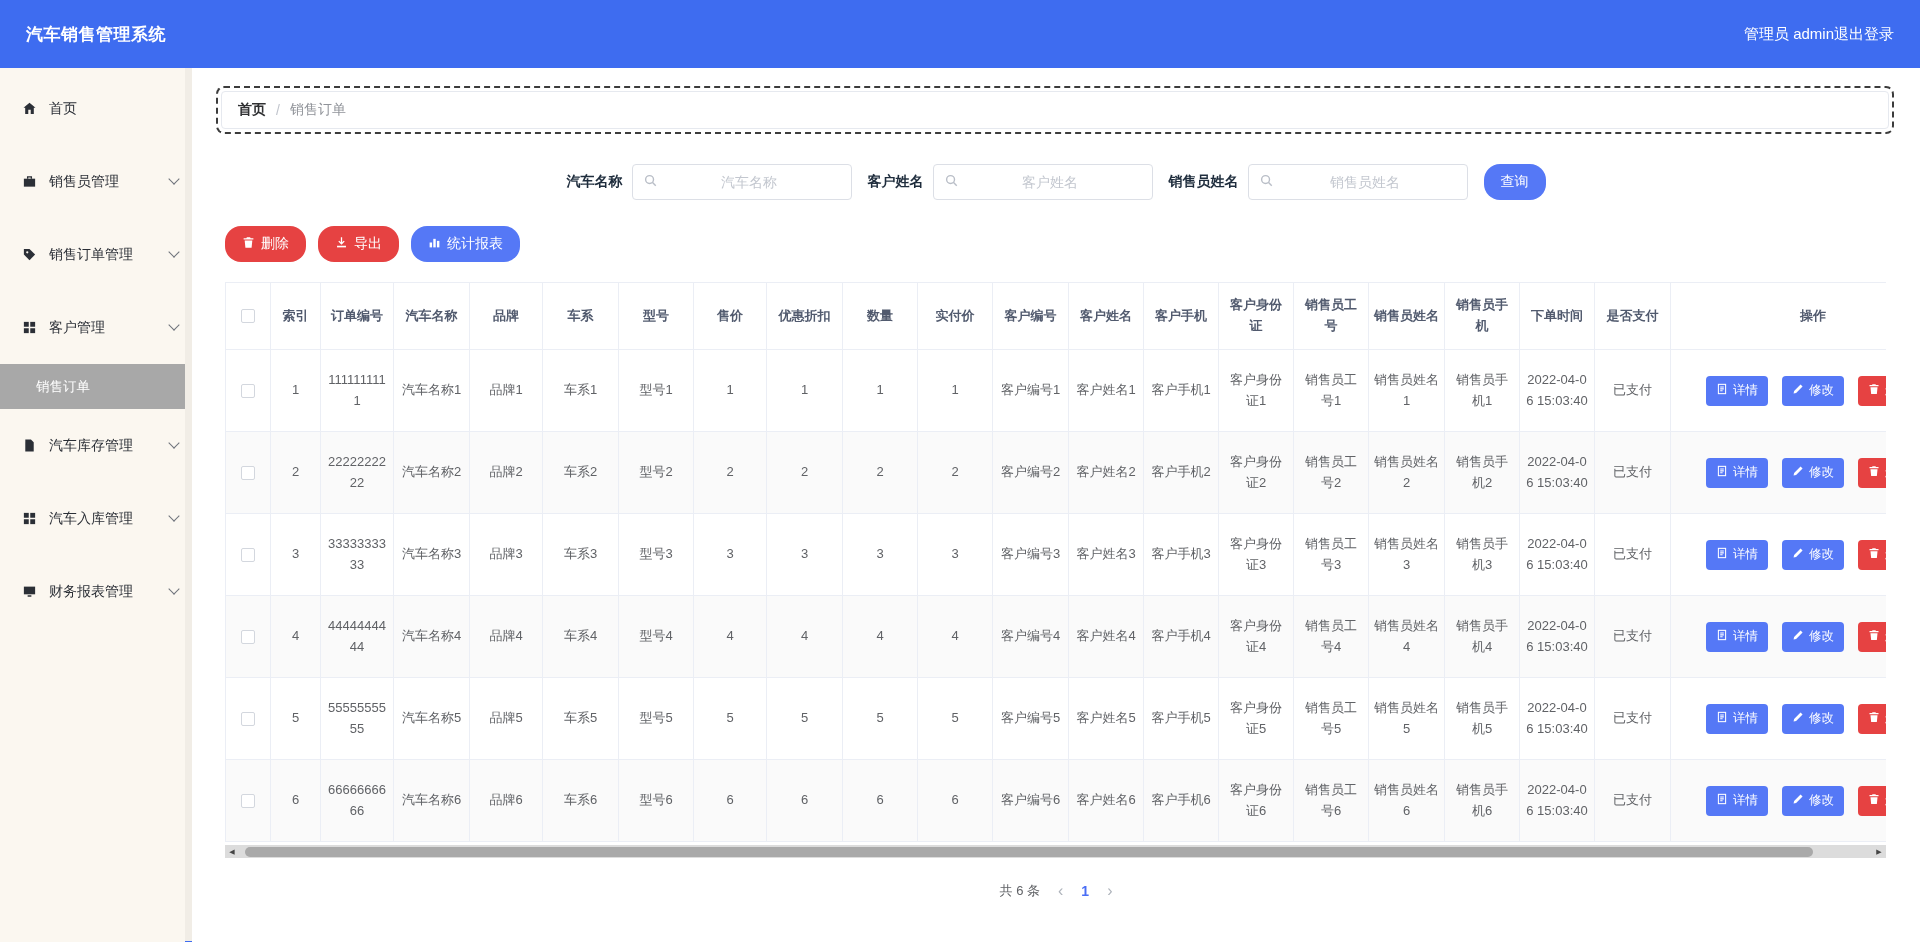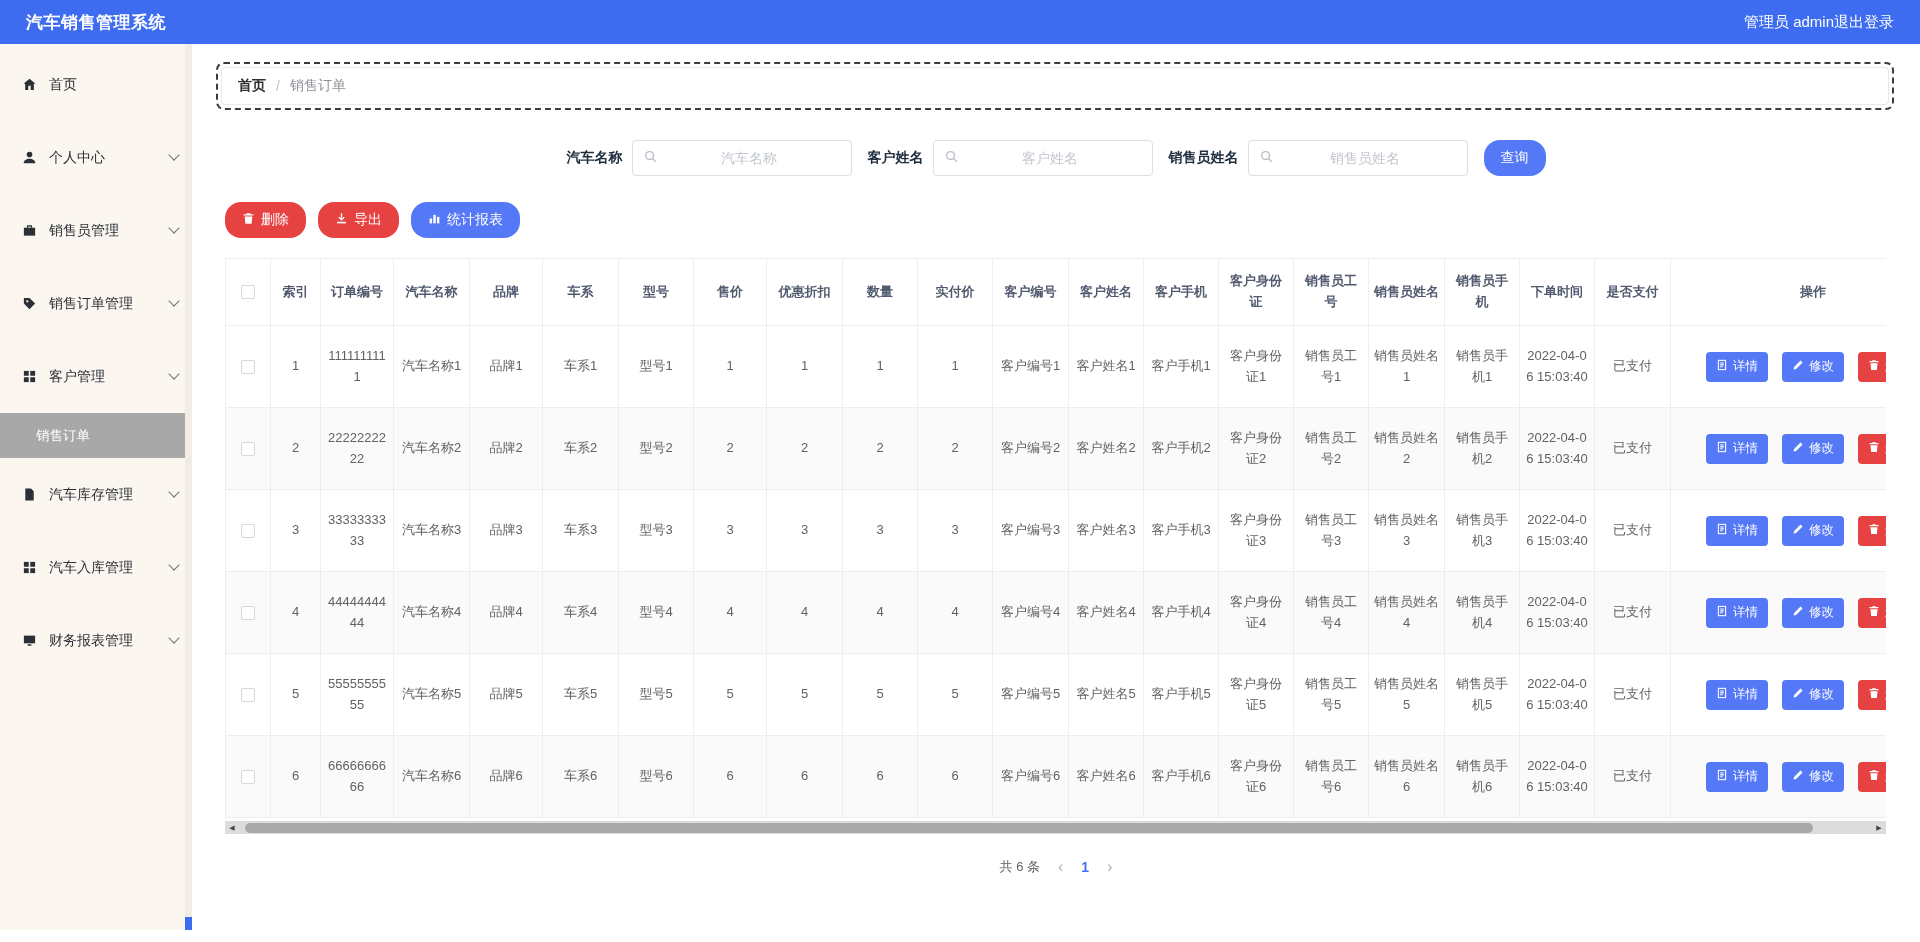--- a/index.html
+++ b/index.html
@@ -1,20 +1,20 @@
 <!DOCTYPE html>
 <html><head>
 <meta charset="utf-8">
 <style>
   *{box-sizing:border-box;margin:0;padding:0}
   html,body{width:1920px;height:942px}
   body{font-family:"Liberation Sans","DejaVu Sans",sans-serif;background:#fff;overflow:hidden}
 
   
-  .topbar{height:44px;background:#3e6cf0;display:flex;align-items:center;justify-content:space-between;padding:0 26px;color:#fff}
+  .topbar{height:68px;background:#3e6cf0;display:flex;align-items:center;justify-content:space-between;padding:0 26px;color:#fff}
   .topbar .title{font-size:17px;font-weight:bold;letter-spacing:.5px}
   .topbar-right{display:flex;font-size:15px;align-items:center}
   .topbar-right span{cursor:pointer}
 
   .layout{display:flex;height:886px}
 
   
   .sidebar{width:192px;background:#fbf7f0;position:relative;flex:none}
   .side-nav{padding-top:4px}
   .side-item{height:73px;display:flex;align-items:center;gap:12px;padding:0 14px 0 22px;font-size:14px;color:#2b2f36;cursor:pointer}
@@ -90,30 +90,20 @@
 <div class="layout">
   <aside class="sidebar">
     <nav class="side-nav" id="side-nav">
         <div class="side-item">
           <span class="side-icon">
             <svg viewBox="0 0 16 16">
               <path d="M8 1.8 14.4 7.2 12.6 7.2 12.6 13.8 9.3 13.8 9.3 9.4 6.7 9.4 6.7 13.8 3.4 13.8 3.4 7.2 1.6 7.2Z"></path>
             </svg>
           </span>
           <span class="side-label">首页</span>
-        </div>
-        <div class="side-item">
-          <span class="side-icon">
-            <svg viewBox="0 0 16 16">
-              <circle cx="8" cy="4.8" r="3"></circle>
-              <path d="M1.8 14.2c0-3.4 2.9-5 6.2-5s6.2 1.6 6.2 5z"></path>
-            </svg>
-          </span>
-          <span class="side-label">个人中心</span>
-          <span class="chevron"></span>
         </div>
         <div class="side-item">
           <span class="side-icon">
             <svg viewBox="0 0 16 16">
               <path d="M2 5h12v8.5H2z"></path>
               <path d="M6 5V3h4v2" fill="none" stroke="#2b2f36" stroke-width="1.4"></path>
             </svg>
           </span>
           <span class="side-label">销售员管理</span>
           <span class="chevron"></span>

